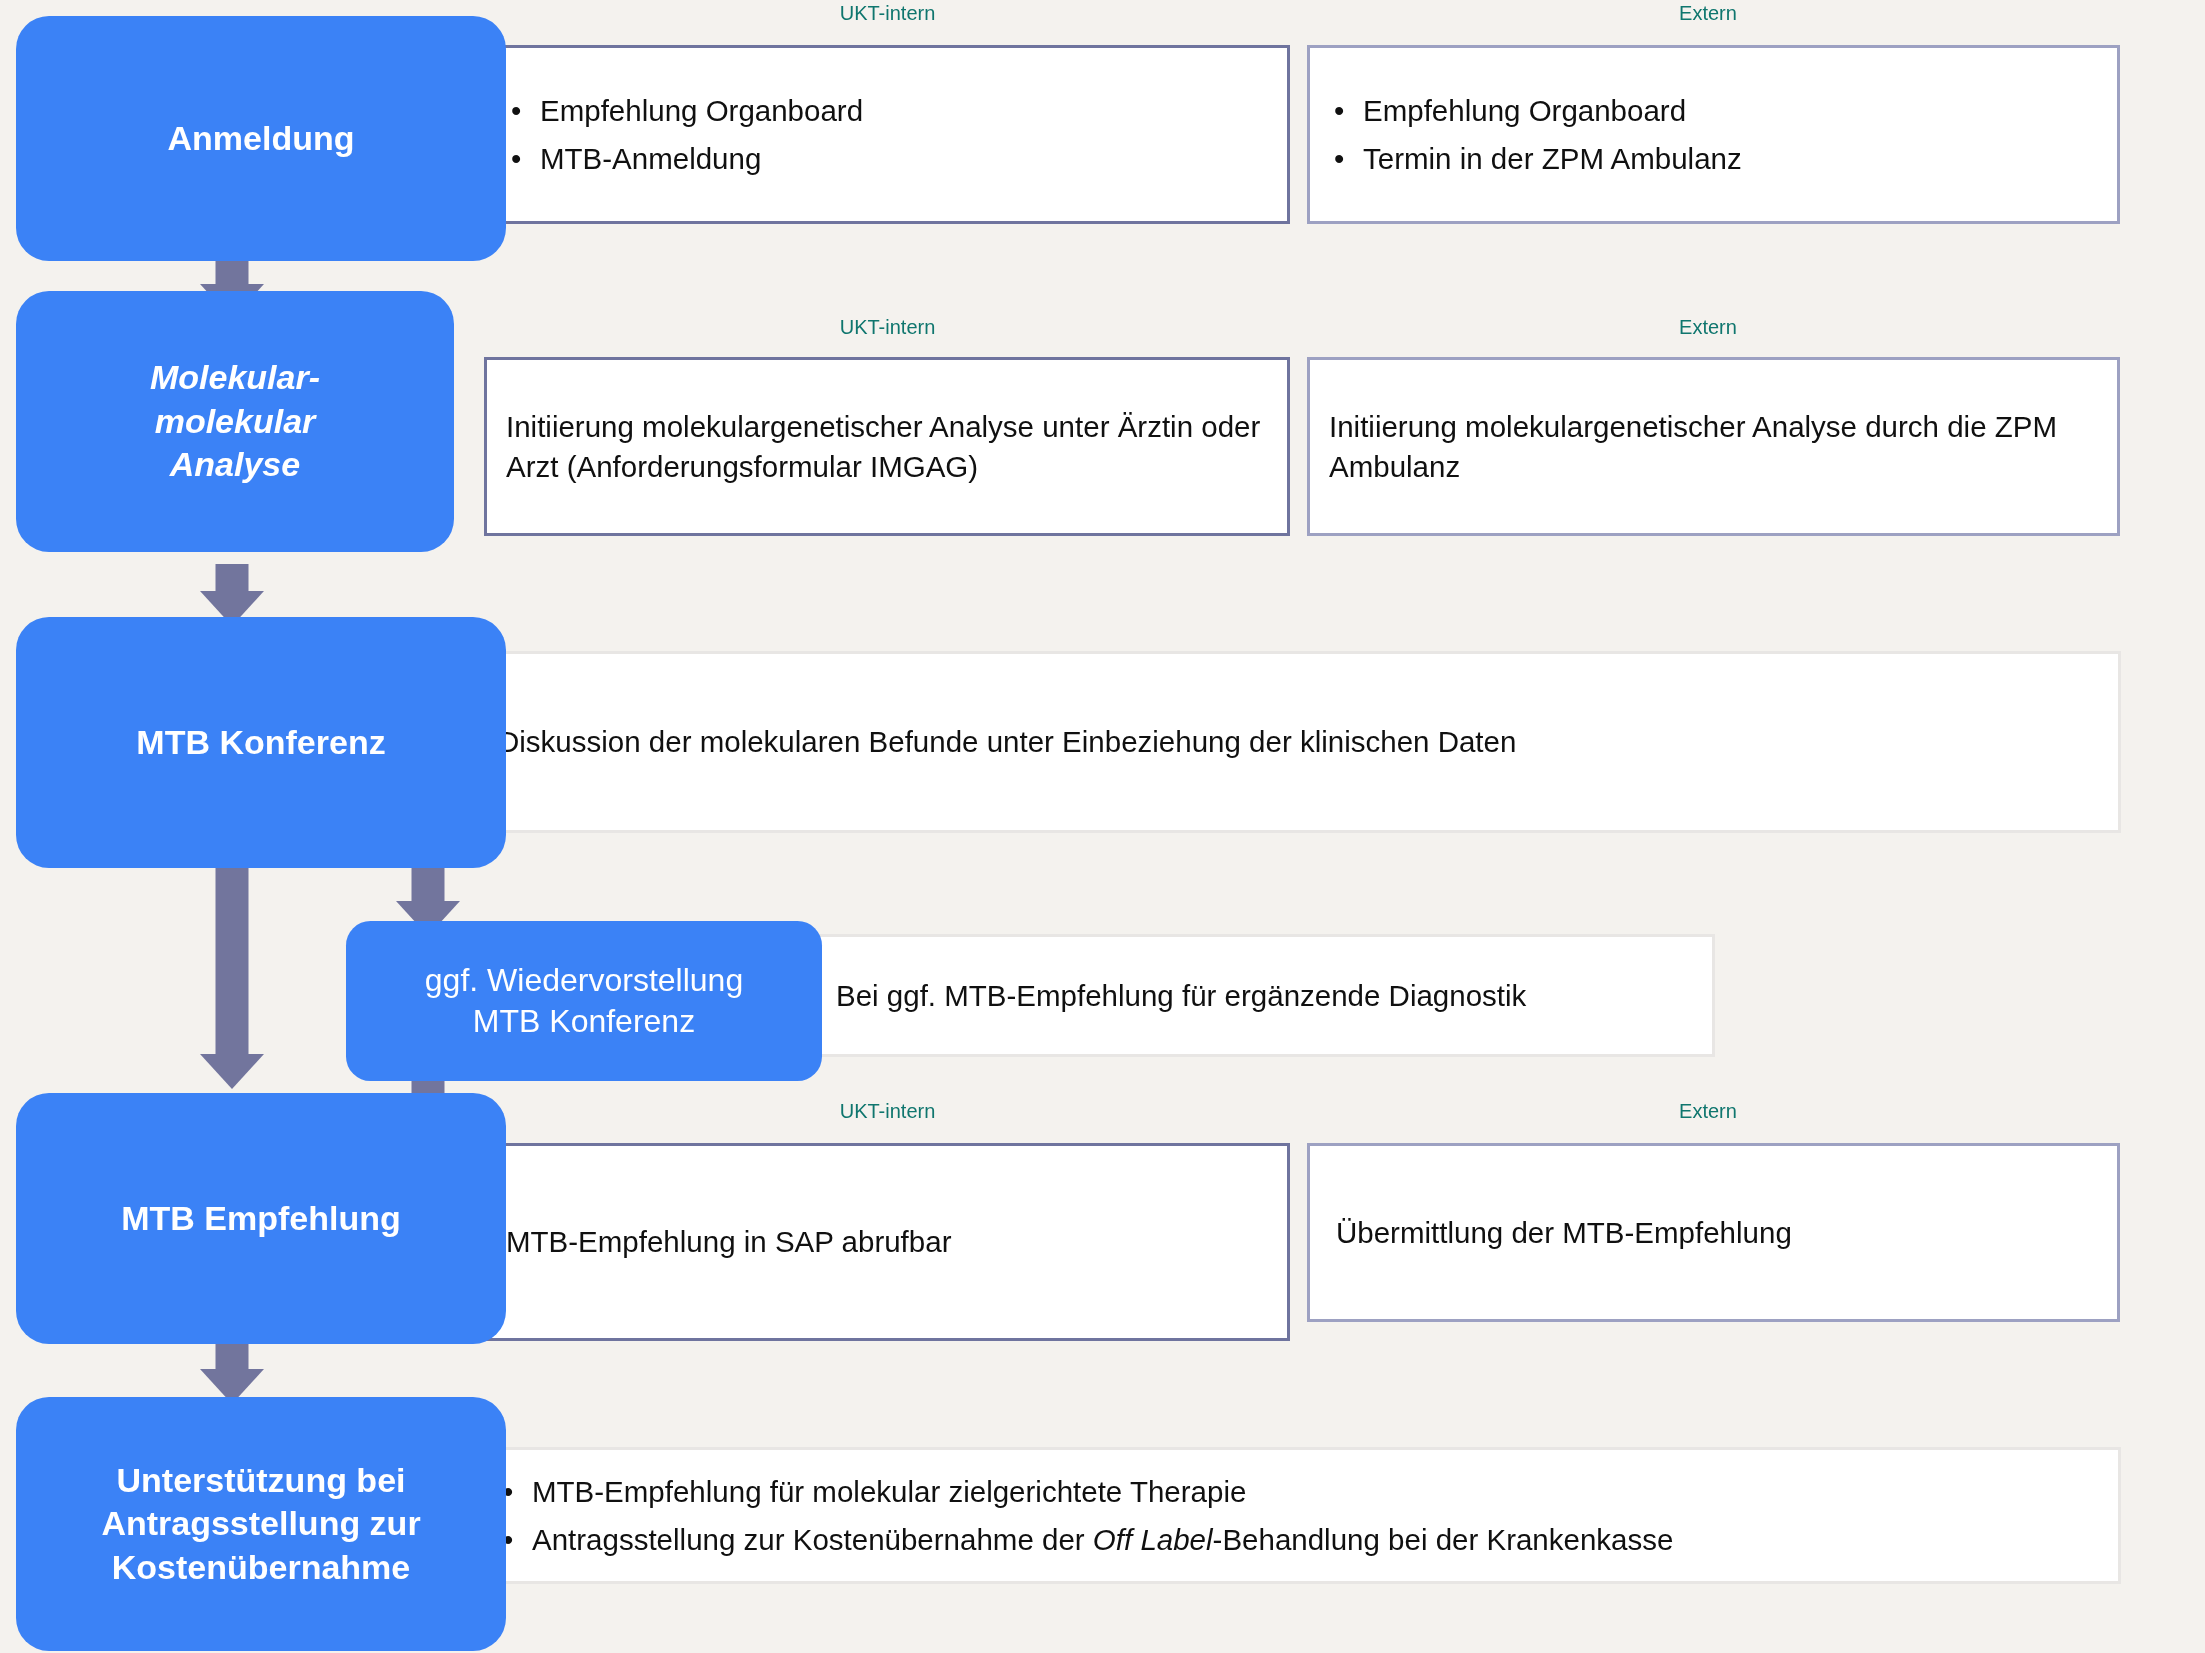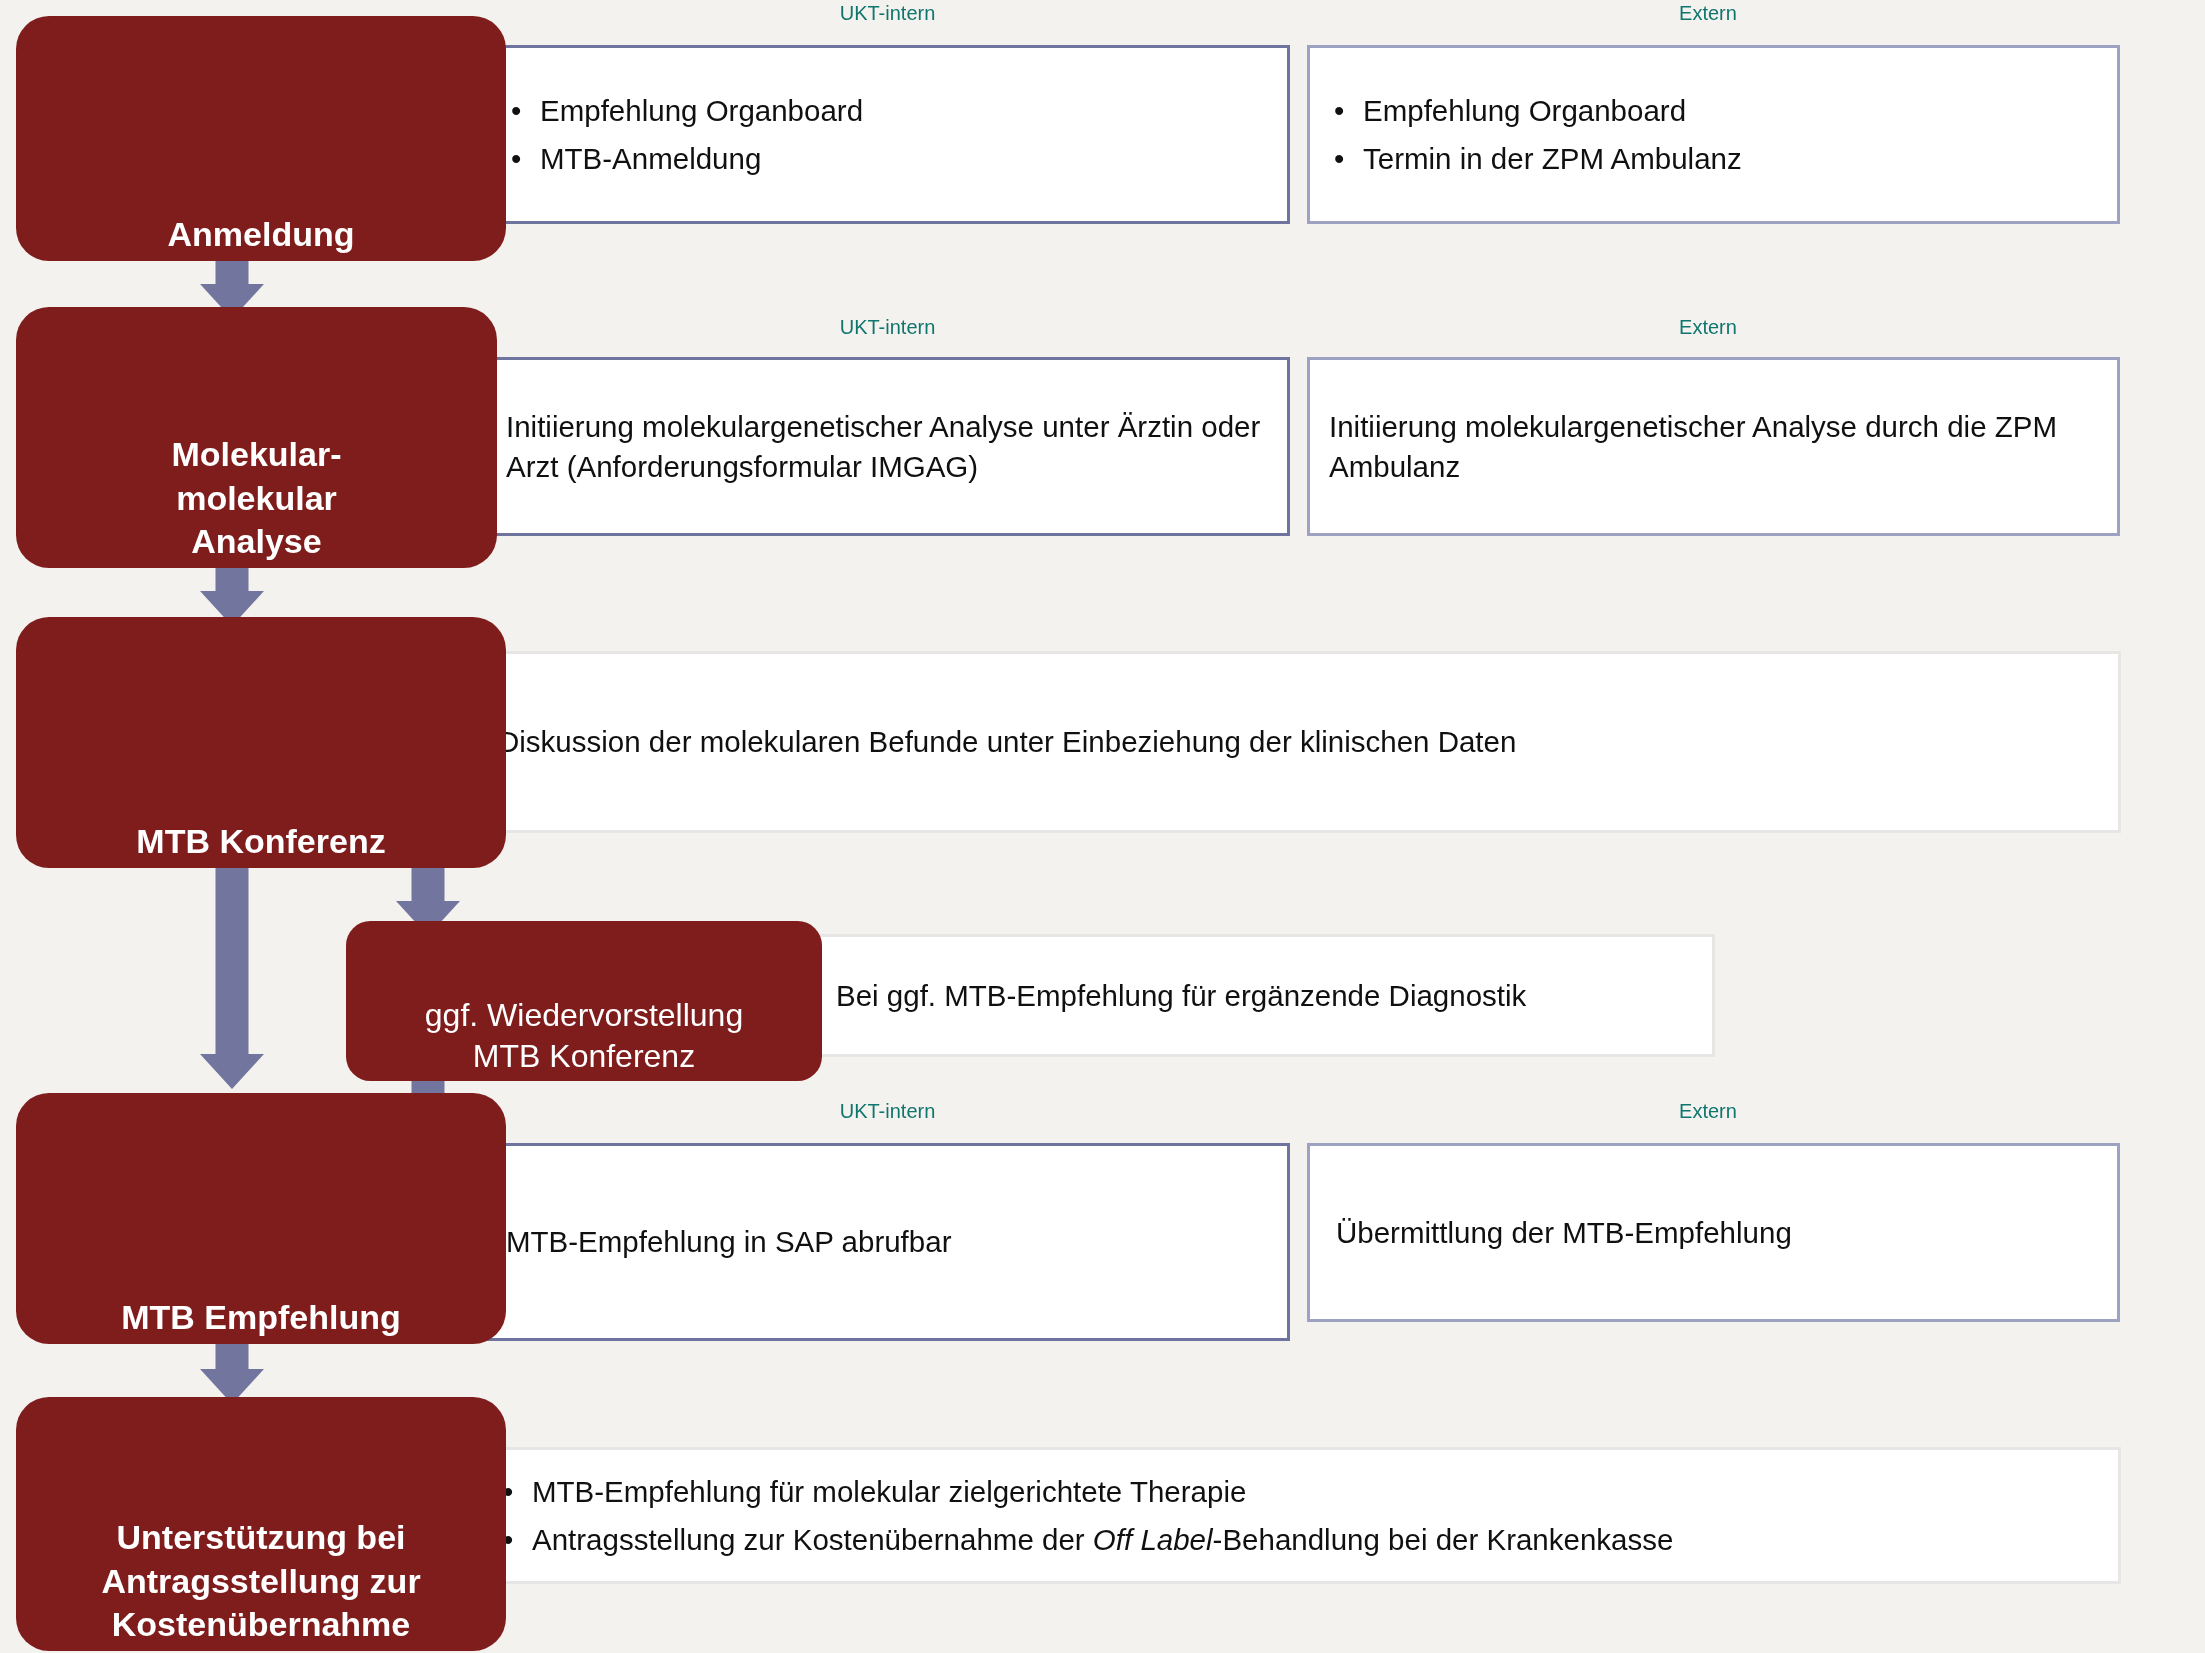--- a/index.html
+++ b/index.html
@@ -12,28 +12,28 @@
     width: 2205px;
     height: 1654px;
     background: #F4F2EE;
     font-family: "Liberation Sans", sans-serif;
     overflow: hidden;
   }
 
   
   .stage {
     position: absolute;
-    background: #7f1d1d;
+    background: #3b82f6;
     border-radius: 33px;
     color: #FFFFFF;
     font-weight: bold;
     font-size: 34px;
     line-height: 1.28;
     display: flex;
-    align-items: flex-end;
+    align-items: center;
     justify-content: center;
     text-align: center;
     box-sizing: border-box;
     padding: 4.3px 10px;
     z-index: 3;
   }
   .stage.sub {
     font-weight: normal;
     font-size: 32px;
     border-radius: 24.5px;
@@ -135,21 +135,21 @@
   </div>
 
   <div class="arrow" style="left:160px; top:257px; width:144px; height:62px;">
     <div class="stem" style="width:33px; height:29px;"></div>
     <div class="head" style="top:27px;"></div>
   </div>
 
   <div class="col-head" style="left:484px; top:316px; width:807px;">UKT-intern</div>
   <div class="col-head" style="left:1297px; top:316px; width:822px;">Extern</div>
 
-  <div class="stage" style="left:16px; top:307px; width:481px; height:261px;">
+  <div class="stage" style="left:16px; top:291px; width:438px; height:261px;font-style:italic;">
     <span>
       <span>Molekular-</span><br>
       <span>molekular</span><br>
       <span>Analyse</span>
     </span>
   </div>
 
   <div class="box ukt" style="left:484px; top:357px; width:806px; height:179px;">
     <div class="txt">Initiierung molekulargenetischer Analyse unter Ärztin oder Arzt (Anforderungsformular IMGAG)</div>
   </div>

